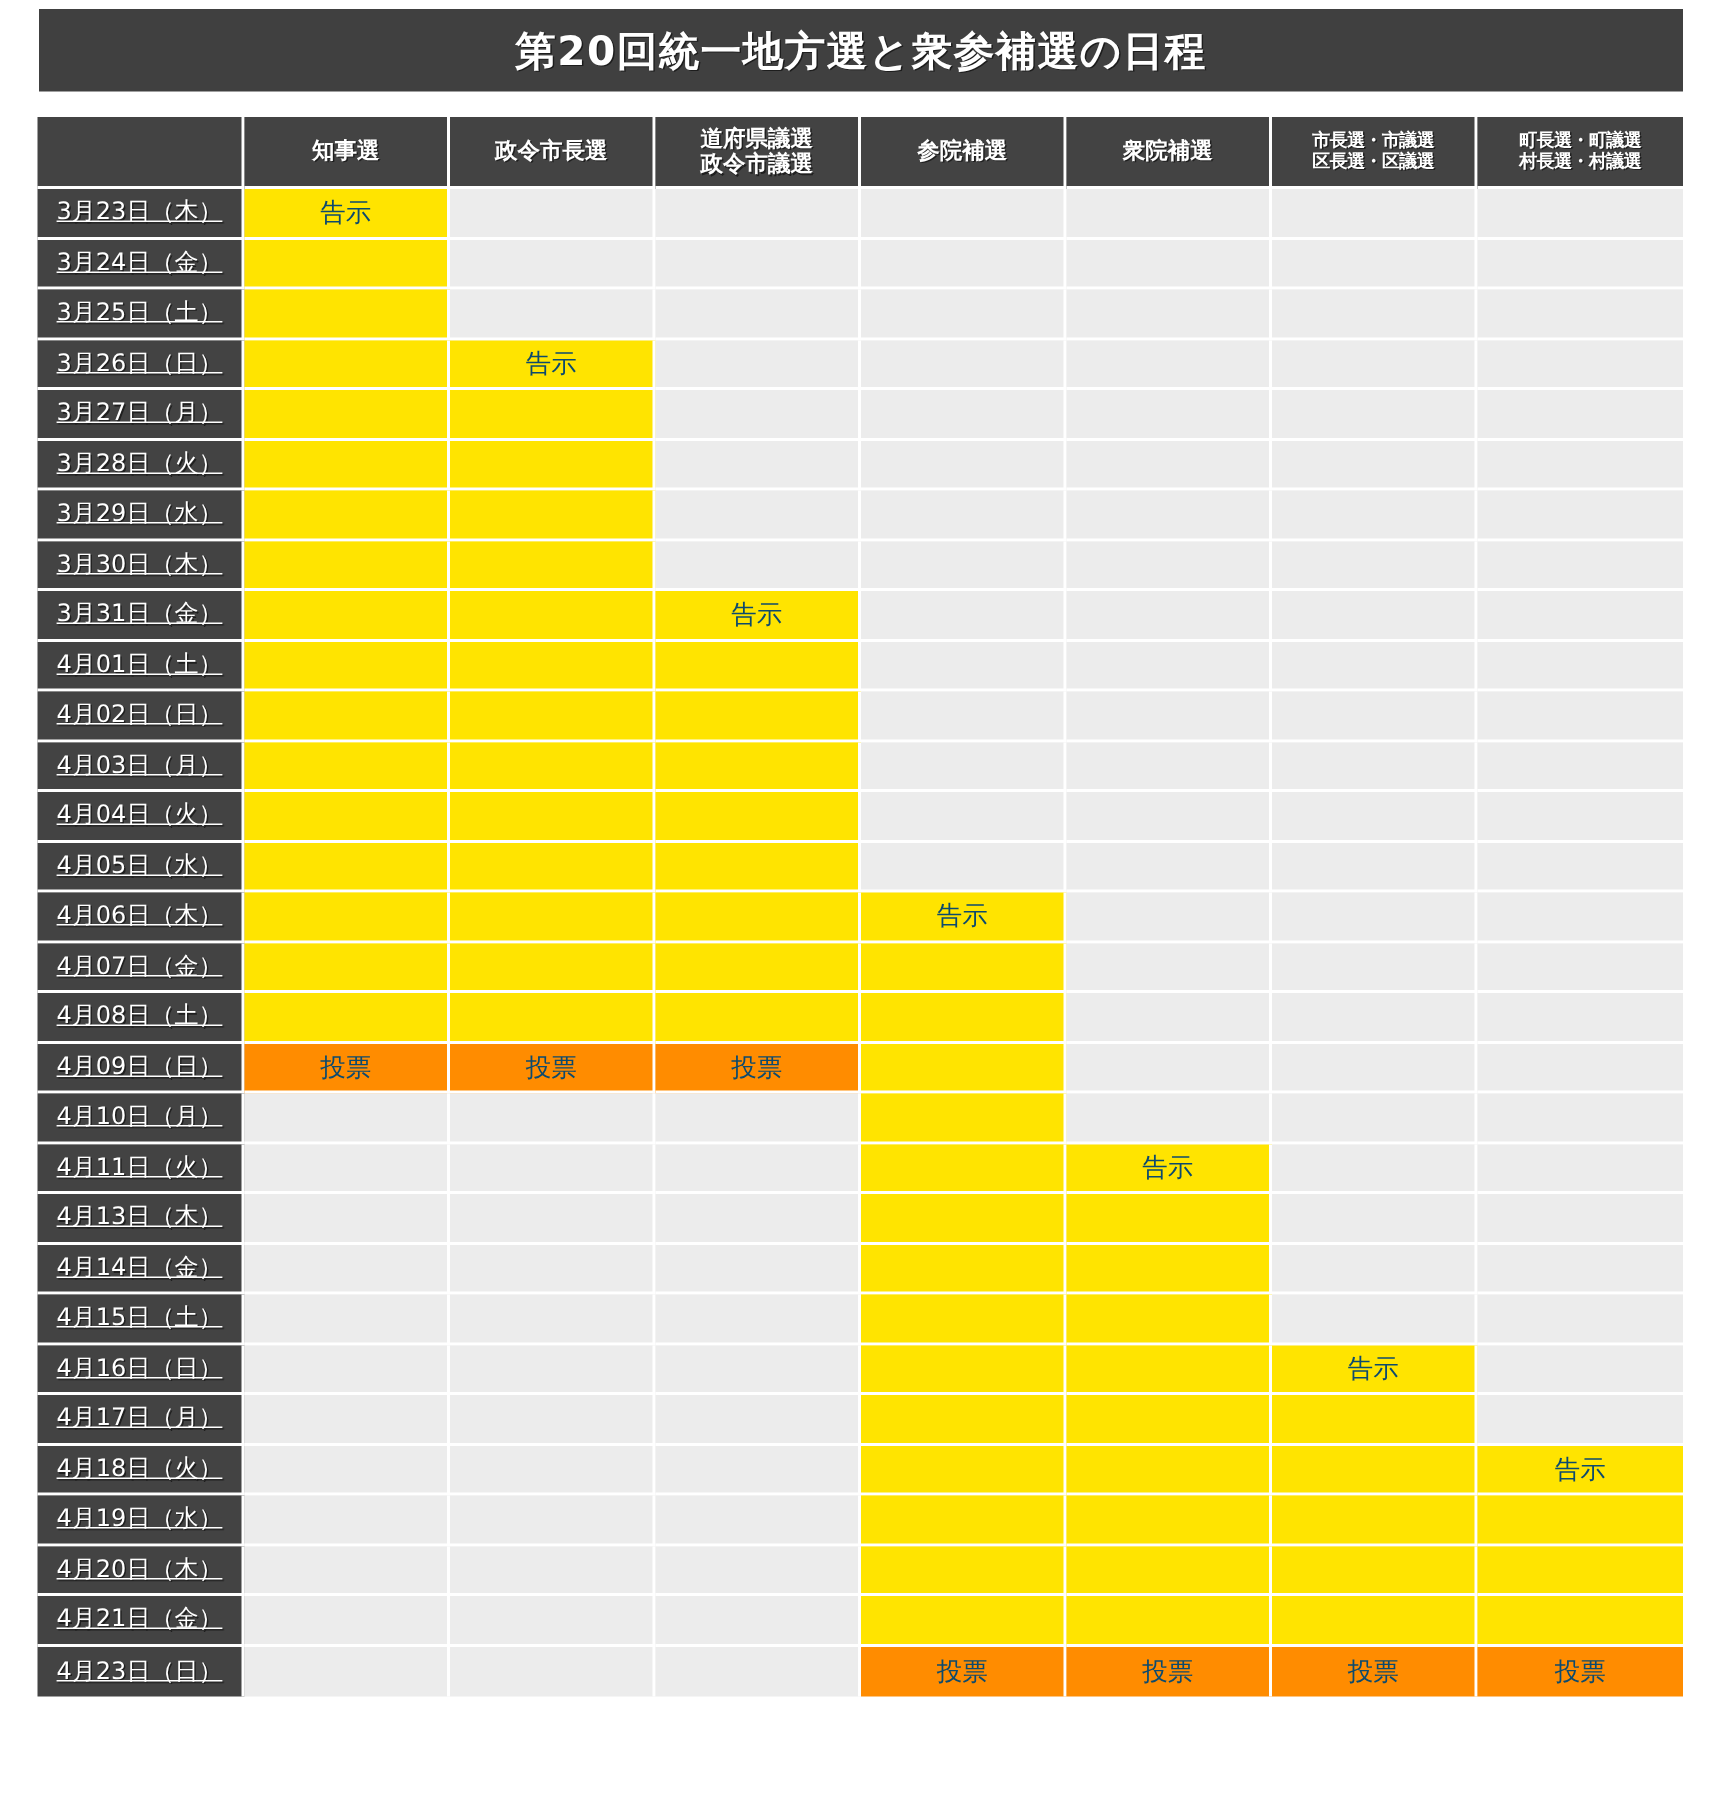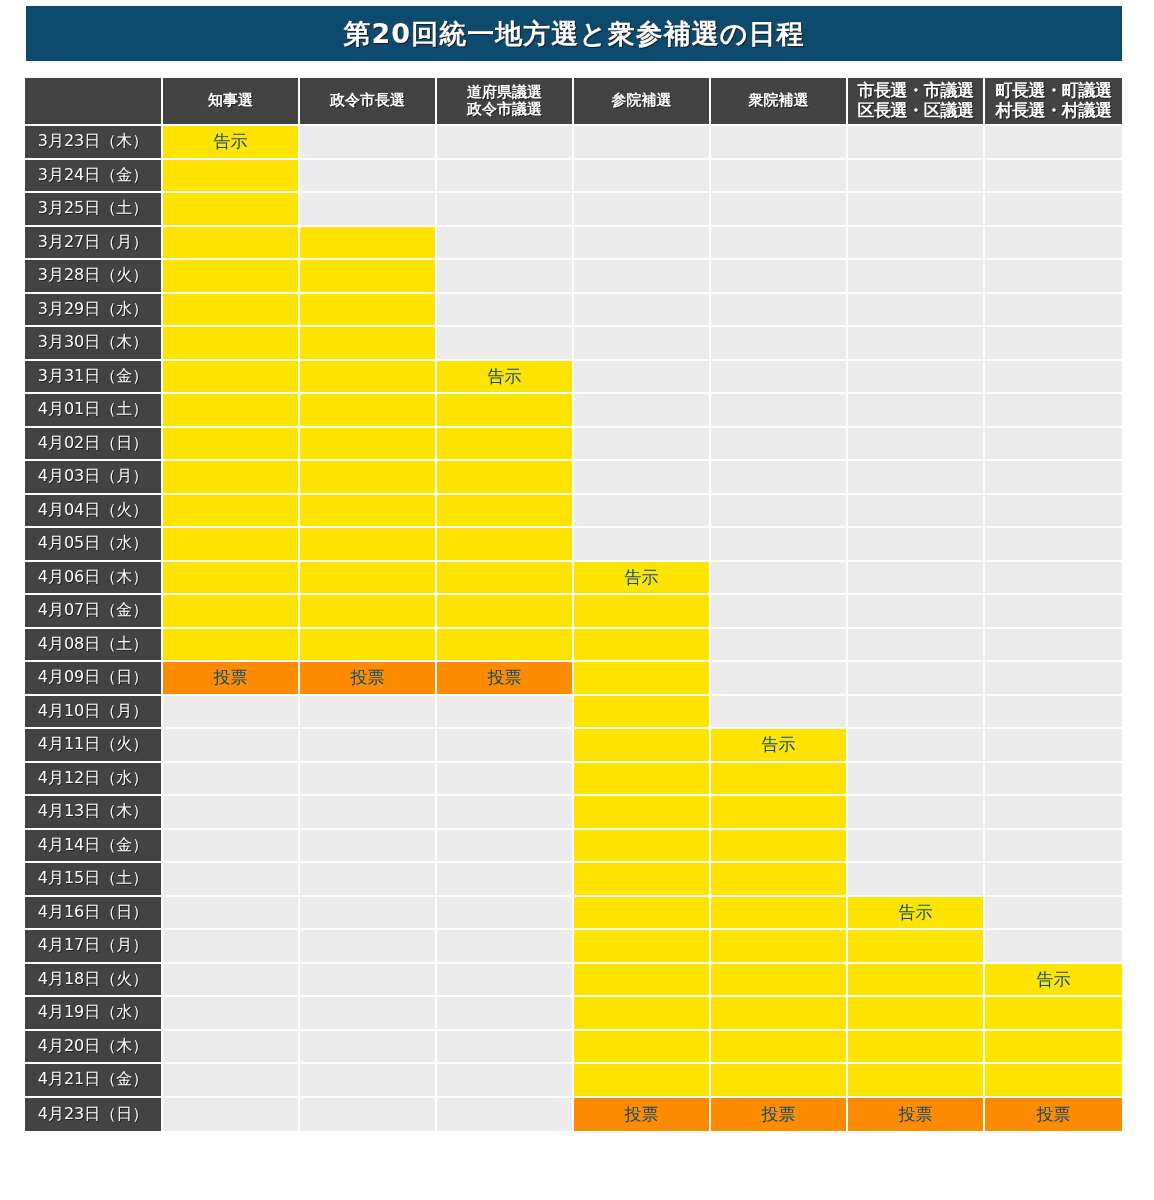--- a/index.html
+++ b/index.html
@@ -9,21 +9,21 @@
     font-family:"DejaVu Sans","Liberation Sans",sans-serif;
     overflow:hidden;
   }
   #page{position:relative;width:1154px;height:1200px;}
 
   
   .title-bar{
     position:absolute;
     left:26px;top:6px;
     width:1096px;height:55px;
-    background:#0c4a6e;
+    background:#404040;
     display:flex;align-items:center;justify-content:center;
     box-sizing:border-box;
   }
   .title-text{
     color:#ffffff;
     font-size:27px;
     font-weight:700;
     letter-spacing:1px;
     text-shadow:1px 1px 0 #1d1d1d;
     white-space:nowrap;
@@ -57,21 +57,21 @@
     font-size:15px;
     font-weight:700;
     text-align:center;
     vertical-align:middle;
     border-right:2px solid #ffffff;
     border-bottom:2px solid #ffffff;
     line-height:1.15;
     text-shadow:1px 1px 0 #1f1f1f;
     white-space:nowrap;
   }
-  .hdr-row th.narrow{font-size:17px;letter-spacing:-0.4px;}
+  .hdr-row th.narrow{font-size:12px;letter-spacing:-0.4px;}
   .hdr-row th:last-child{border-right:0;}
   .hdr-row th.corner{background:#434343;}
 
   
   .grid tbody td{
     height:33.5px;
     text-align:center;
     vertical-align:middle;
     font-size:16px;
     border-right:2px solid #ffffff;
@@ -81,20 +81,21 @@
   .grid tbody tr:last-child td{border-bottom:0;}
 
   td.date-cell{
     background:#434343;
     color:#ffffff;
     font-size:17px;
     font-weight:400;
     text-shadow:1px 1px 0 #1f1f1f;
     letter-spacing:0px;
     white-space:nowrap;
+    text-decoration:underline;
   }
 
   td.s-empty{background:#ececec;}
   td.s-yellow{background:#ffe400;}
   td.s-orange{background:#ff8c00;}
 
   td.s-yellow span,td.s-orange span{
     color:#0c4a6e;
     font-size:17px;
     font-weight:400;
@@ -174,20 +175,30 @@
           <td class="date-cell">3月25日（土）</td>
           <td class="s-yellow"></td>
           <td class="s-empty"></td>
           <td class="s-empty"></td>
           <td class="s-empty"></td>
           <td class="s-empty"></td>
           <td class="s-empty"></td>
           <td class="s-empty"></td>
         </tr>
         <tr>
+          <td class="date-cell">3月26日（日）</td>
+          <td class="s-yellow"></td>
+          <td class="s-yellow"><span>告示</span></td>
+          <td class="s-empty"></td>
+          <td class="s-empty"></td>
+          <td class="s-empty"></td>
+          <td class="s-empty"></td>
+          <td class="s-empty"></td>
+        </tr>
+        <tr>
           <td class="date-cell">3月27日（月）</td>
           <td class="s-yellow"></td>
           <td class="s-yellow"></td>
           <td class="s-empty"></td>
           <td class="s-empty"></td>
           <td class="s-empty"></td>
           <td class="s-empty"></td>
           <td class="s-empty"></td>
         </tr>
         <tr>
@@ -330,30 +341,20 @@
           <td class="s-empty"></td>
           <td class="s-empty"></td>
         </tr>
         <tr>
           <td class="date-cell">4月11日（火）</td>
           <td class="s-empty"></td>
           <td class="s-empty"></td>
           <td class="s-empty"></td>
           <td class="s-yellow"></td>
           <td class="s-yellow"><span>告示</span></td>
-          <td class="s-empty"></td>
-          <td class="s-empty"></td>
-        </tr>
-        <tr>
-          <td class="date-cell">4月12日（水）</td>
-          <td class="s-empty"></td>
-          <td class="s-empty"></td>
-          <td class="s-empty"></td>
-          <td class="s-yellow"></td>
-          <td class="s-yellow"></td>
           <td class="s-empty"></td>
           <td class="s-empty"></td>
         </tr>
         <tr>
           <td class="date-cell">4月13日（木）</td>
           <td class="s-empty"></td>
           <td class="s-empty"></td>
           <td class="s-empty"></td>
           <td class="s-yellow"></td>
           <td class="s-yellow"></td>

